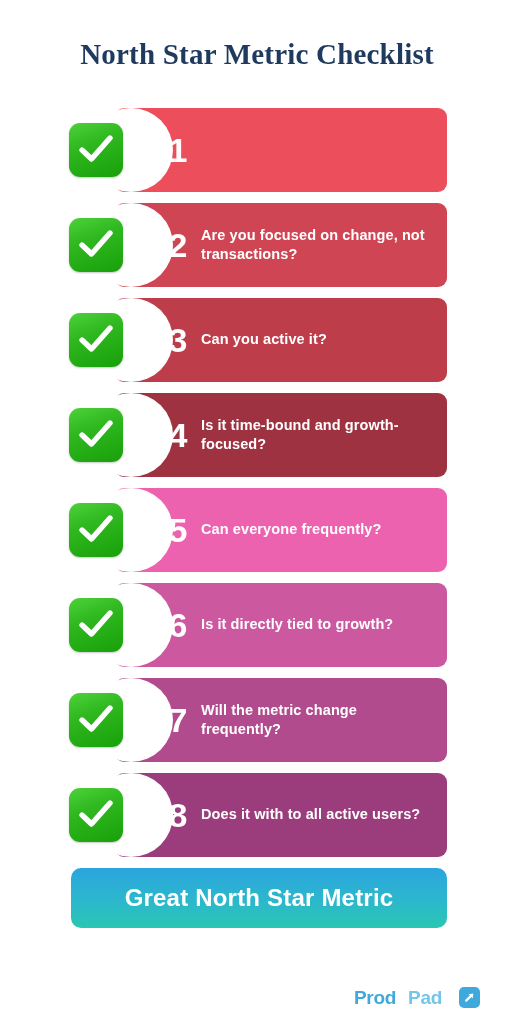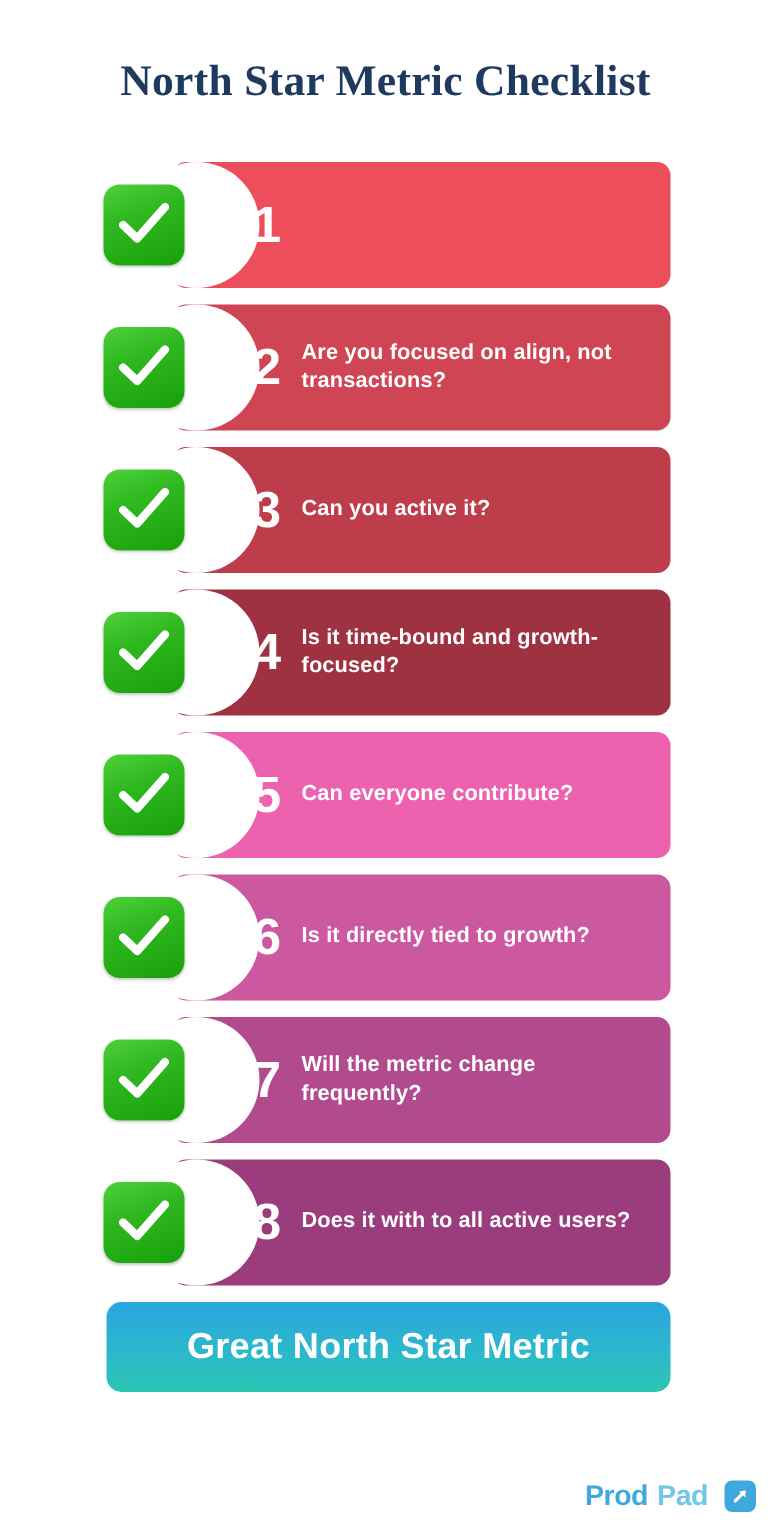--- a/index.html
+++ b/index.html
@@ -135,25 +135,25 @@
   .banner-text {
     color:#ffffff;
     font-size:24px;
     font-weight:bold;
     letter-spacing:0.2px;
   }
 
   
   .logo {
     position:absolute;
-    right:10px;
+    right:34px;
     top:987px;
     display:flex;
     align-items:center;
-    gap:11px;
+    gap:17px;
   }
   .logo-word {
     font-size:19px;
     font-weight:bold;
     letter-spacing:-0.3px;
     line-height:1;
   }
   .logo-prod { color:#3FA9DD; }
   .logo-pad  { color:#72C6E8; }
   .logo-mark {
@@ -187,21 +187,21 @@
               <path d="M3 15 L12.5 24 L31 3" stroke="#ffffff" stroke-width="5.4" fill="none" stroke-linecap="round" stroke-linejoin="round"></path>
             </svg>
         </span>
       </div>
     </div>
 
     <div class="row">
       <div class="bar" style="background:#D04553;">
         <div class="bar-inner">
           <div class="num">2</div>
-          <div class="qtext">Are you focused on align, not transactions?</div>
+          <div class="qtext">Are you focused on change, not transactions?</div>
         </div>
       </div>
       <div class="checkbox">
         <span>
           <svg width="34" height="30" viewBox="0 0 34 30">
               <path d="M3 15 L12.5 24 L31 3" stroke="#ffffff" stroke-width="5.4" fill="none" stroke-linecap="round" stroke-linejoin="round"></path>
             </svg>
         </span>
       </div>
     </div>
@@ -235,21 +235,21 @@
               <path d="M3 15 L12.5 24 L31 3" stroke="#ffffff" stroke-width="5.4" fill="none" stroke-linecap="round" stroke-linejoin="round"></path>
             </svg>
         </span>
       </div>
     </div>
 
     <div class="row">
       <div class="bar" style="background:#ED62AE;">
         <div class="bar-inner">
           <div class="num">5</div>
-          <div class="qtext">Can everyone contribute?</div>
+          <div class="qtext">Can everyone frequently?</div>
         </div>
       </div>
       <div class="checkbox">
         <span>
           <svg width="34" height="30" viewBox="0 0 34 30">
               <path d="M3 15 L12.5 24 L31 3" stroke="#ffffff" stroke-width="5.4" fill="none" stroke-linecap="round" stroke-linejoin="round"></path>
             </svg>
         </span>
       </div>
     </div>

